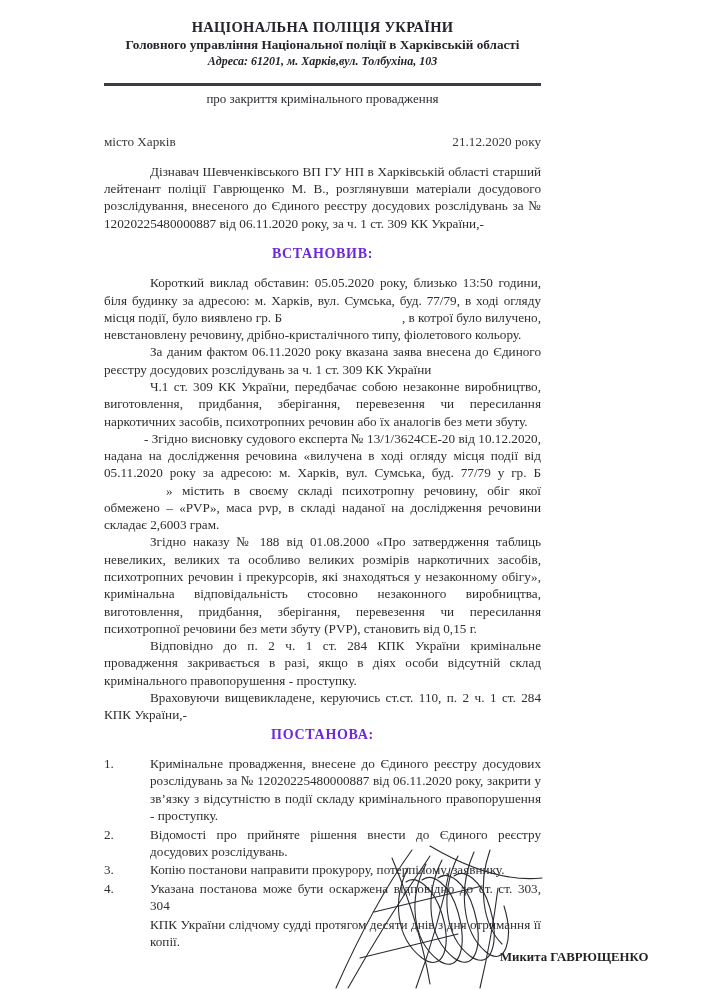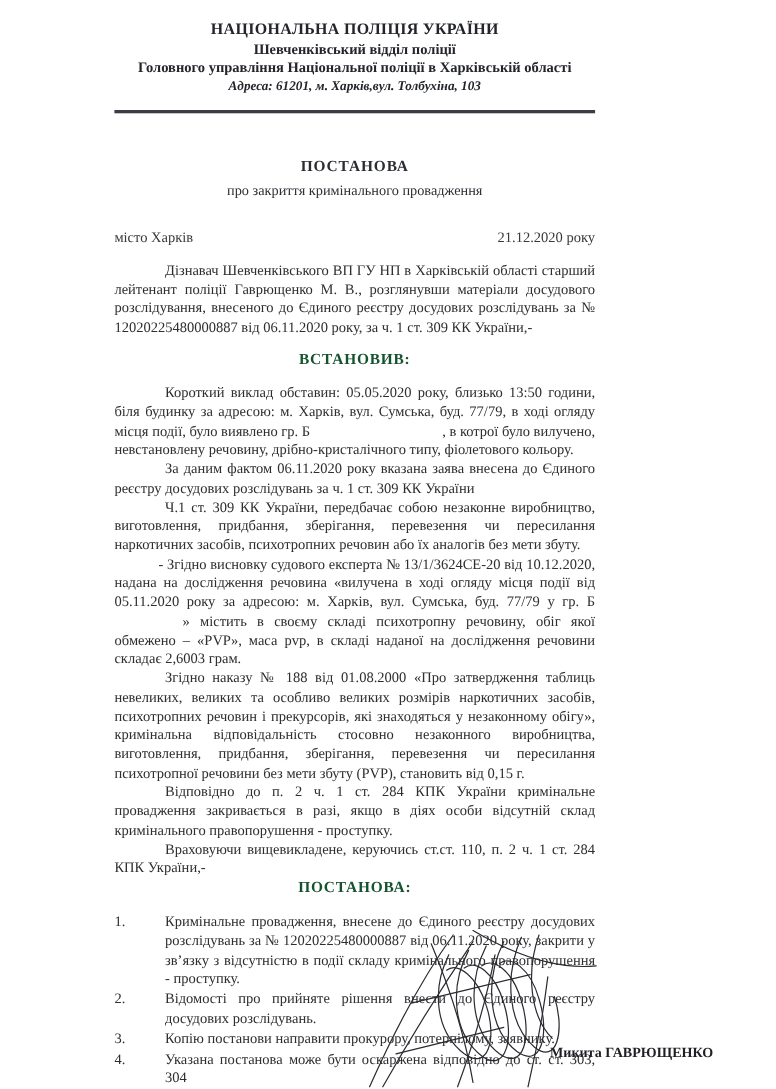--- a/index.html
+++ b/index.html
@@ -105,21 +105,21 @@
     text-align: justify;
   }
   p.para.dash-indent { text-indent: 40px; }
 
   .centered-head {
     text-align: center;
     font-weight: bold;
     font-size: 14px;
     letter-spacing: 0.7px;
     margin: 13px 0 11px 0;
-    color: #14532d;
+    color: #6d28d9;
   }
   .centered-head.tight {
     margin: 2px 0 4px 0;
   }
 
   .redact {
     display: inline-block;
     width: 120px;
   }
   .redact-sm {
@@ -182,28 +182,26 @@
 </style>
 </head>
 <body>
 
 <div class="page">
 
   <div class="inner">
 
     <div class="letterhead">
       <div class="lh-line1">НАЦІОНАЛЬНА ПОЛІЦІЯ УКРАЇНИ</div>
-      <div class="lh-line2">Шевченківський відділ поліції</div>
       <div class="lh-line3">Головного управління Національної поліції в Харківській області</div>
       <div class="lh-line4">Адреса: 61201, м. Харків,вул. Толбухіна, 103</div>
     </div>
 
     <div class="rule"></div>
 
-    <div class="doc-title">ПОСТАНОВА</div>
     <div class="doc-subtitle">про закриття кримінального провадження</div>
 
     <div class="placedate">
       <span>місто Харків</span>
       <span>21.12.2020 року</span>
     </div>
 
     <div class="body-text">
 
       <p class="para">Дізнавач Шевченківського ВП ГУ НП в Харківській області старший лейтенант поліції Гаврющенко М. В., розглянувши матеріали досудового розслідування, внесеного до Єдиного реєстру досудових розслідувань за № 12020225480000887 від 06.11.2020 року, за ч. 1 ст. 309 КК України,-</p>

